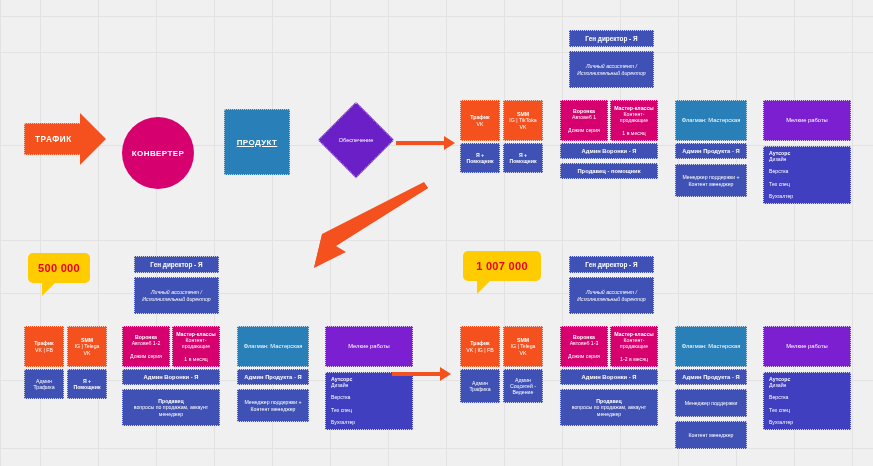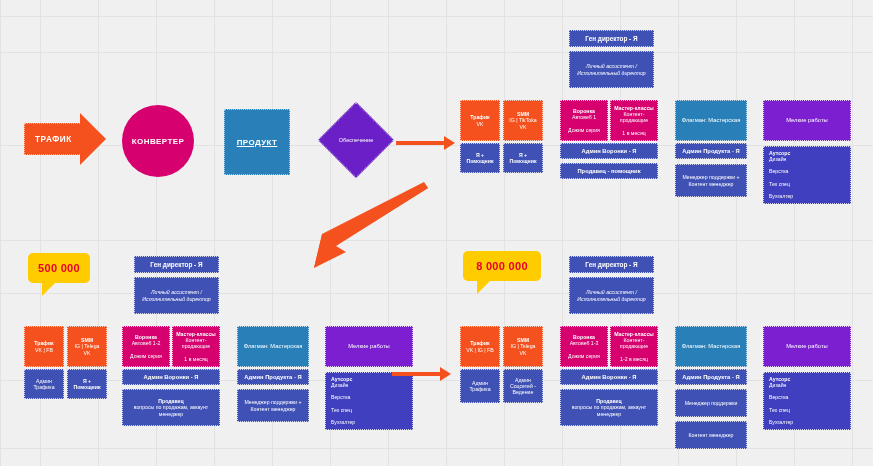--- a/index.html
+++ b/index.html
@@ -143,21 +143,21 @@
     <div class="gh" style="top:448px"></div>
   </div>
 
   <div class="hero-arrow" style="left:24px;top:113px;">
     <div class="body">
         <span>ТРАФИК</span>
       </div>
     <div class="head"></div>
   </div>
 
-  <div class="circle" style="left:122px;top:105px;width:72px;height:72px;">
+  <div class="circle" style="left:122px;top:117px;width:72px;height:72px;">
     <span>КОНВЕРТЕР</span>
   </div>
 
   <div class="square" style="left:224px;top:109px;width:64px;height:64px;text-decoration:underline;">
     <span>ПРОДУКТ</span>
   </div>
 
   <div class="diamond-wrap" style="left:329px;top:113px;width:54px;height:54px;">
     <div class="diamond"></div>
     <div class="diamond-label">
@@ -295,21 +295,21 @@
       
     </span>
   </div>
 
   <div class="sarrow" style="left:392px;top:367px;">
     <div class="shaft" style="width:48px"></div>
       <div class="tip"></div>
   </div>
 
   <div class="callout" style="left:463px;top:251px;width:78px;height:30px;">
-    <span>8 000 000</span>
+    <span>1 007 000</span>
   </div>
 
   <div class="node blue t7 b" style="left:569px;top:256px;width:85px;height:17px;">
     <span>Ген директор - Я</span>
   </div>
   <div class="node blue t6 it" style="left:569px;top:277px;width:85px;height:37px;">
     <span>Личный ассистент / Исполнительный директор</span>
   </div>
 
   <div class="node orange t6" style="left:460px;top:326px;width:40px;height:41px;">

